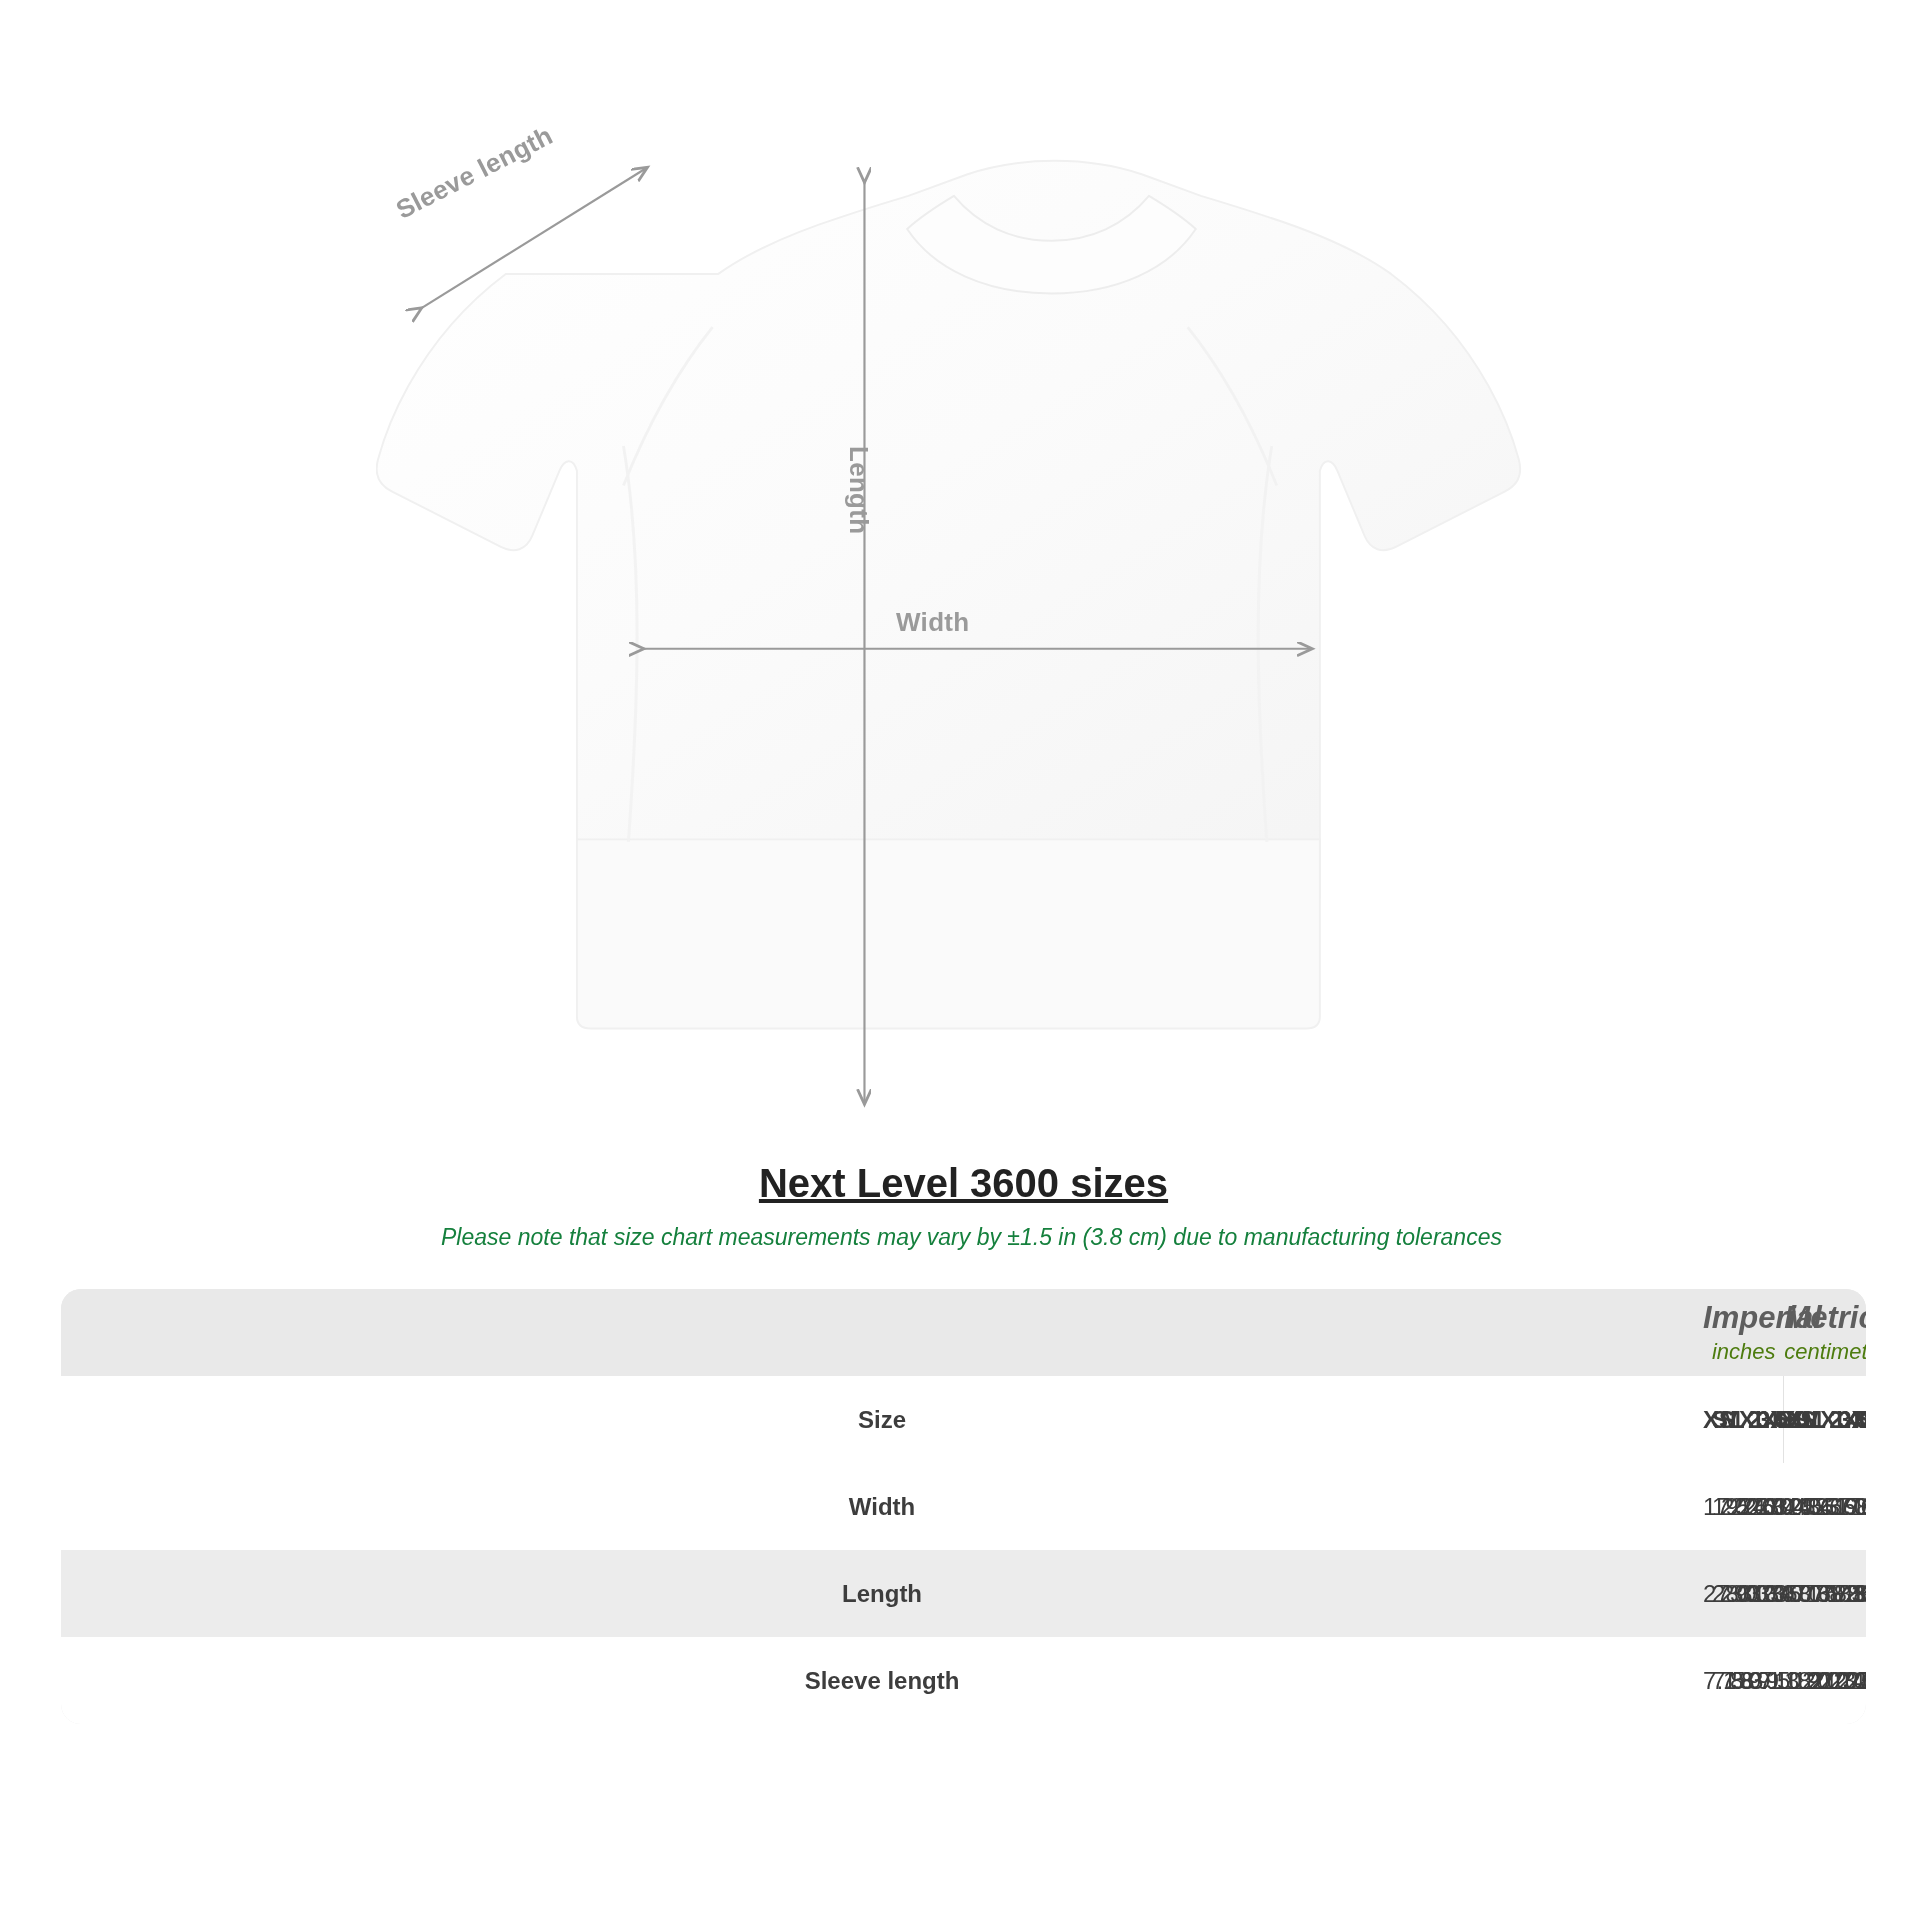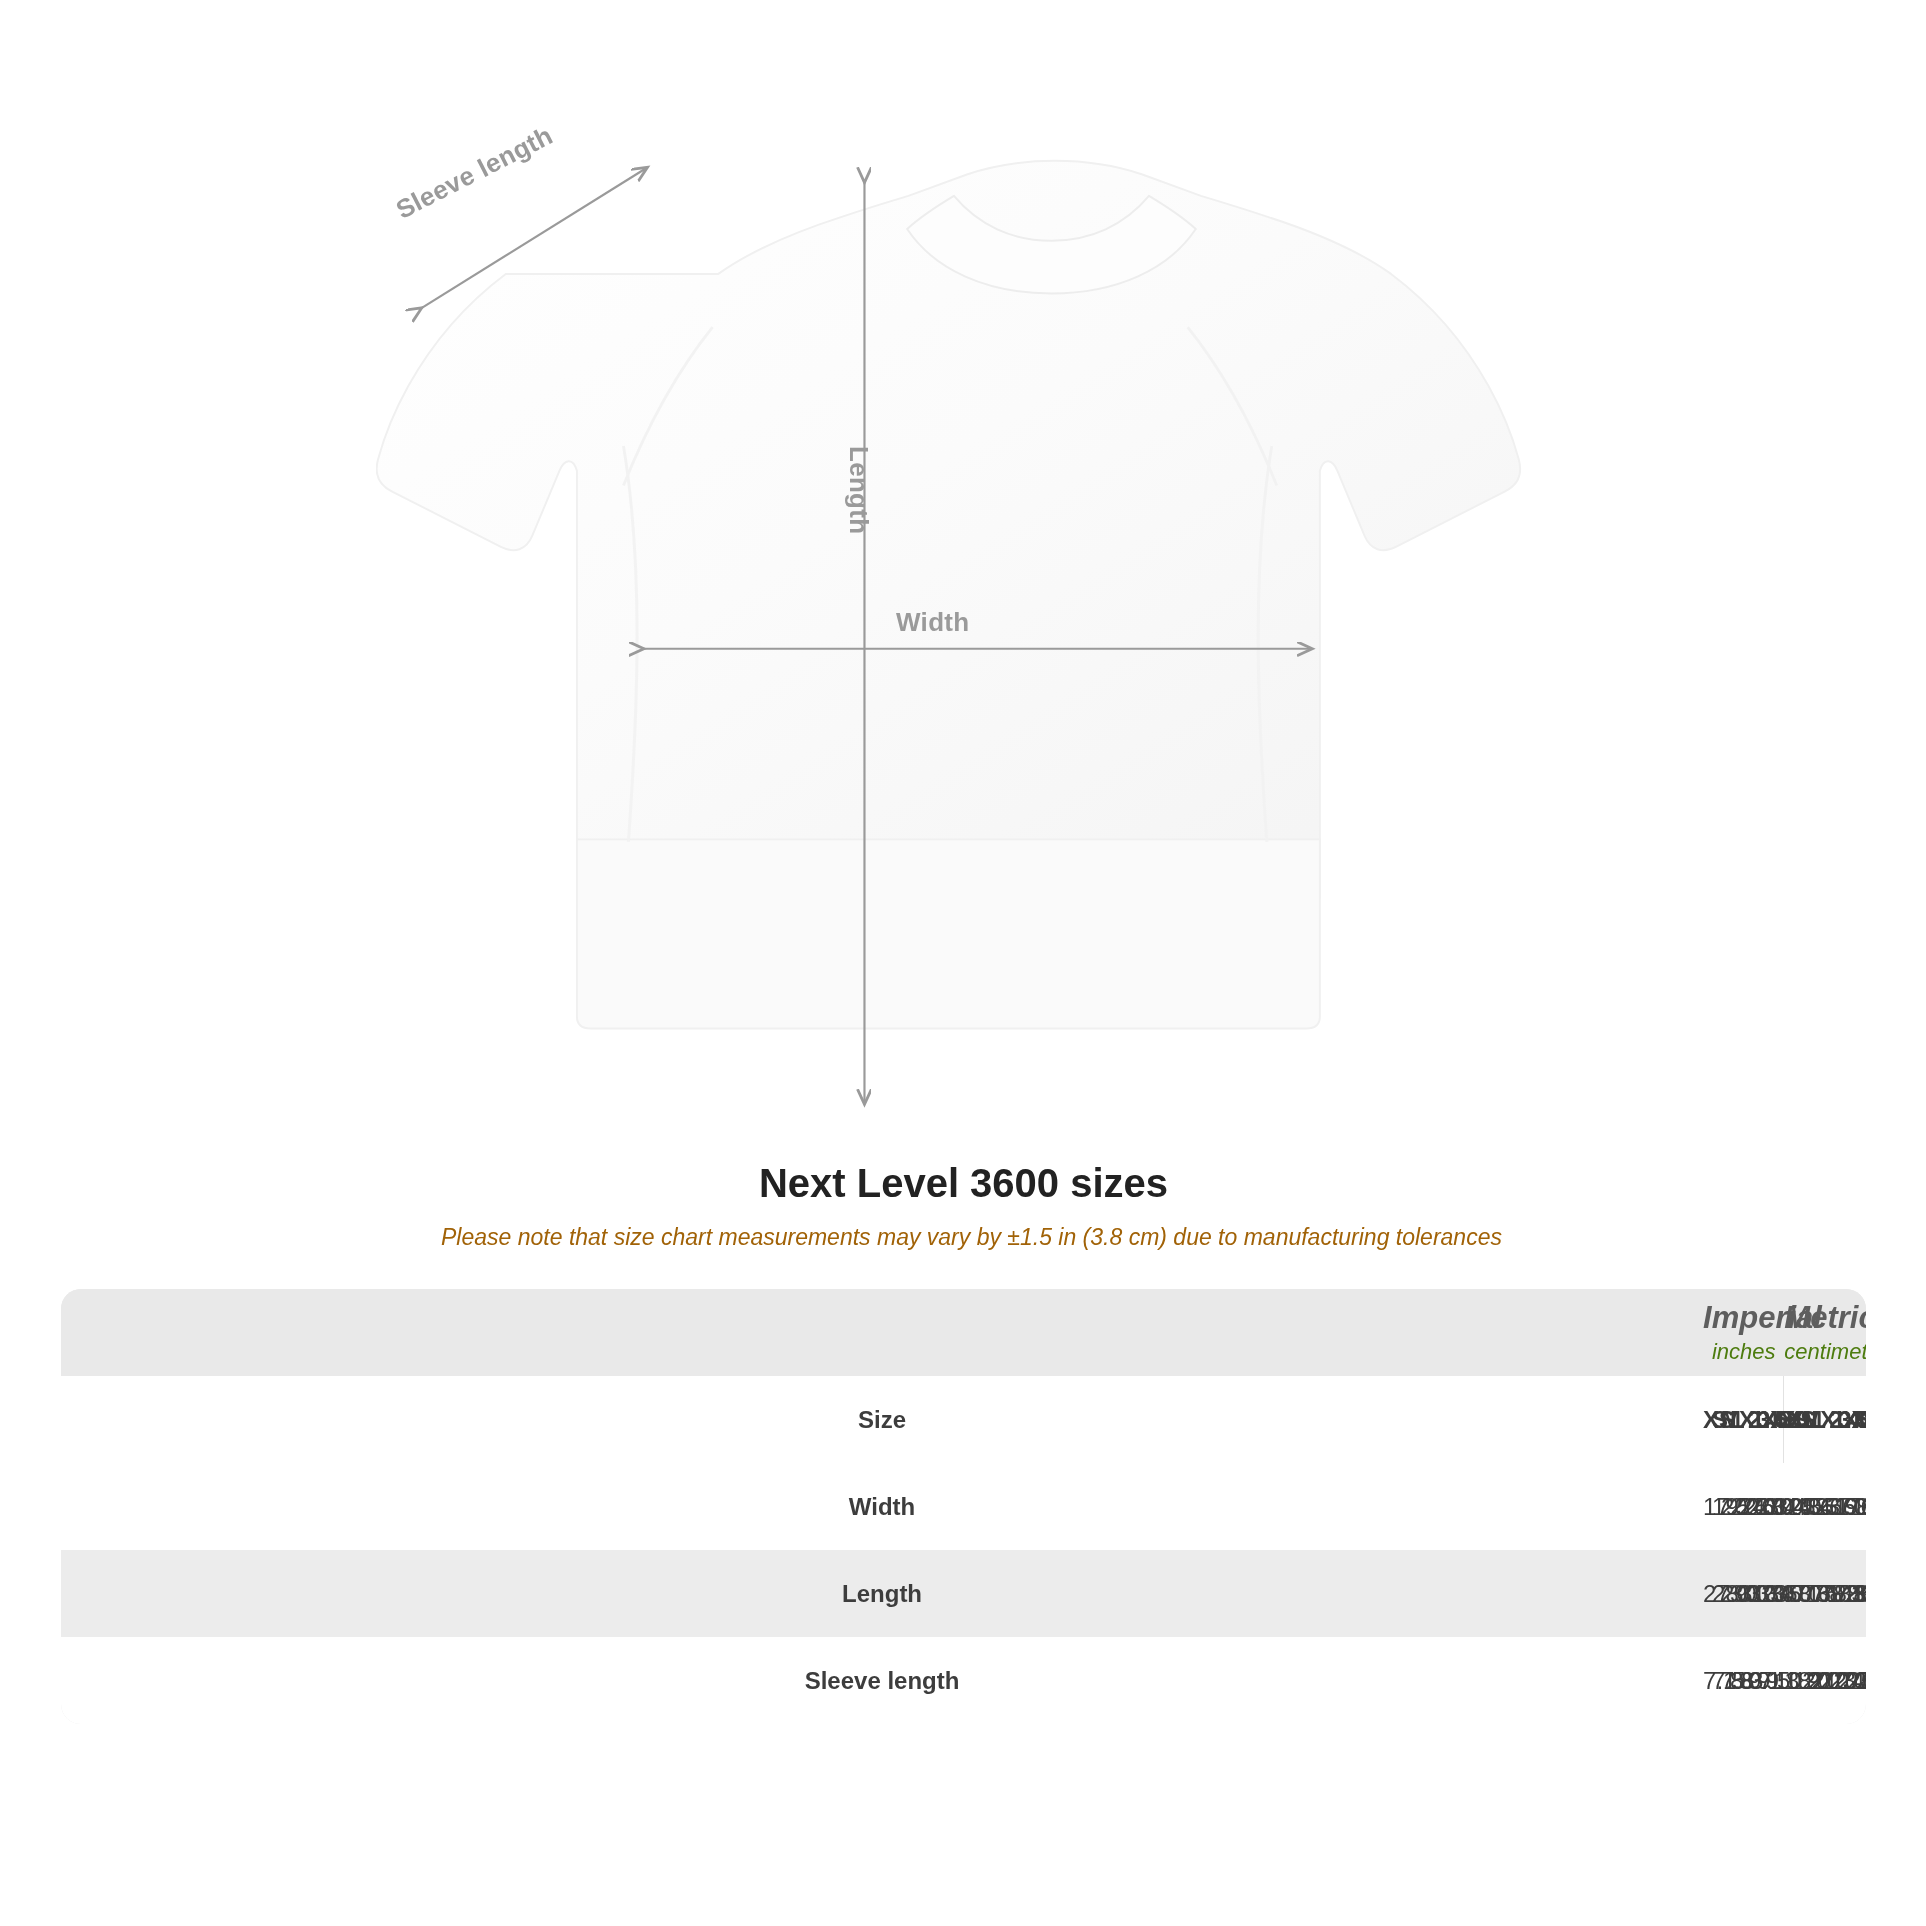--- a/index.html
+++ b/index.html
@@ -70,25 +70,26 @@
   
   .title-block {
     text-align: center;
     margin-top: 22px;
   }
   .chart-title {
     font-size: 40px;
     font-weight: bold;
     color: #222222;
     margin: 0;
+    text-decoration: underline;
   }
   .chart-note {
     font-size: 23px;
     font-style: italic;
-    color: #a16207;
+    color: #15803d;
     margin: 18px 0 0 16px;
   }
 
   
   .table-wrap {
     margin: 38px 61px 0 61px;
     border-radius: 20px;
     overflow: hidden;
     background: #e9e9e9;
   }

